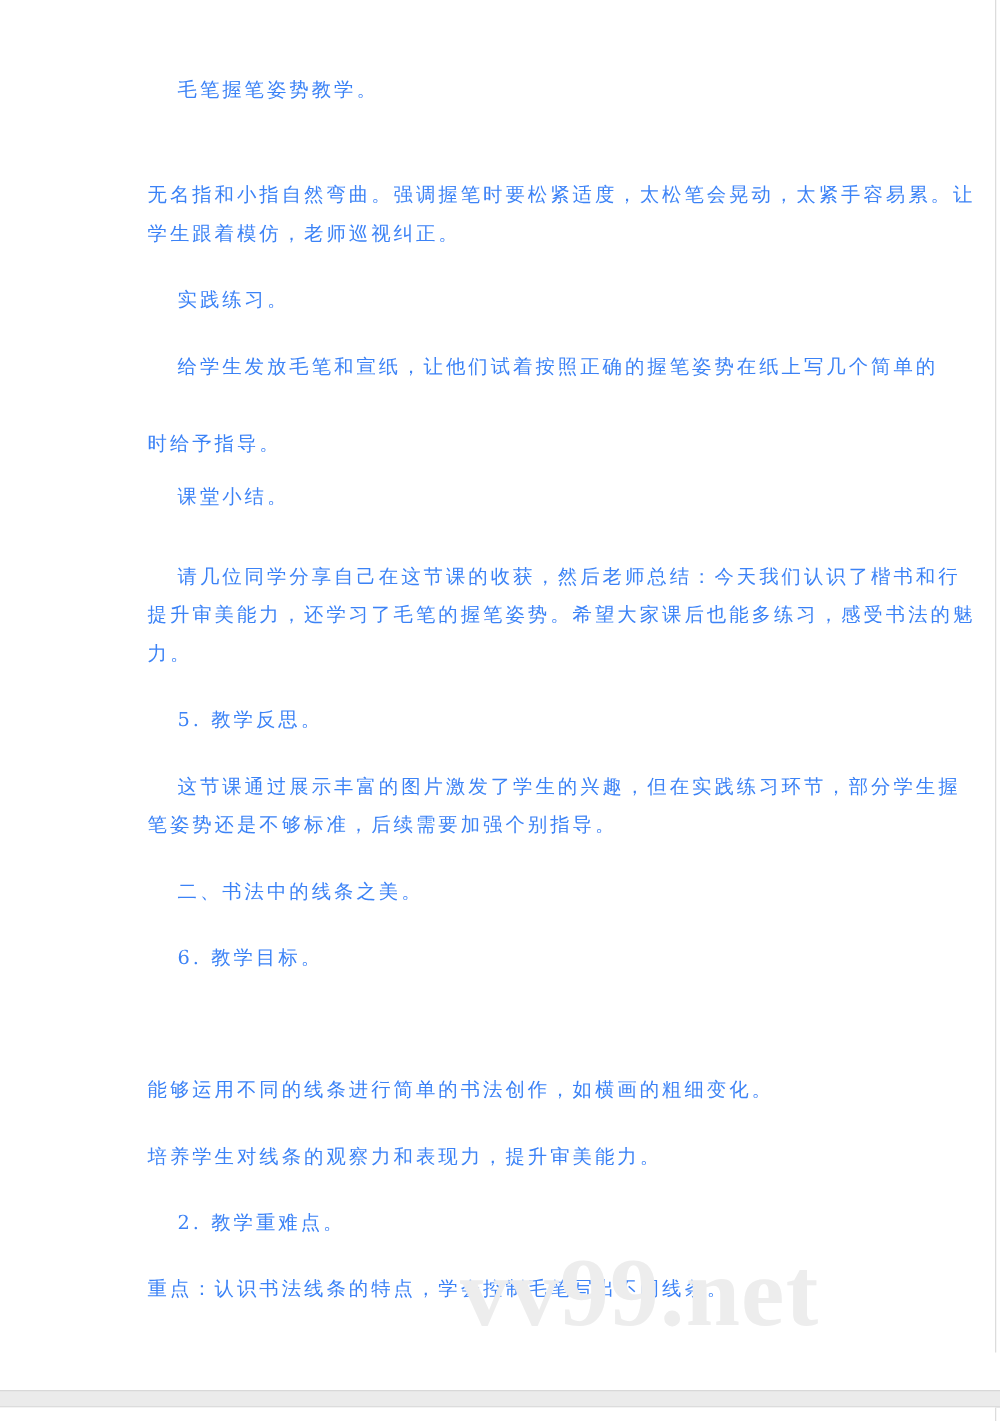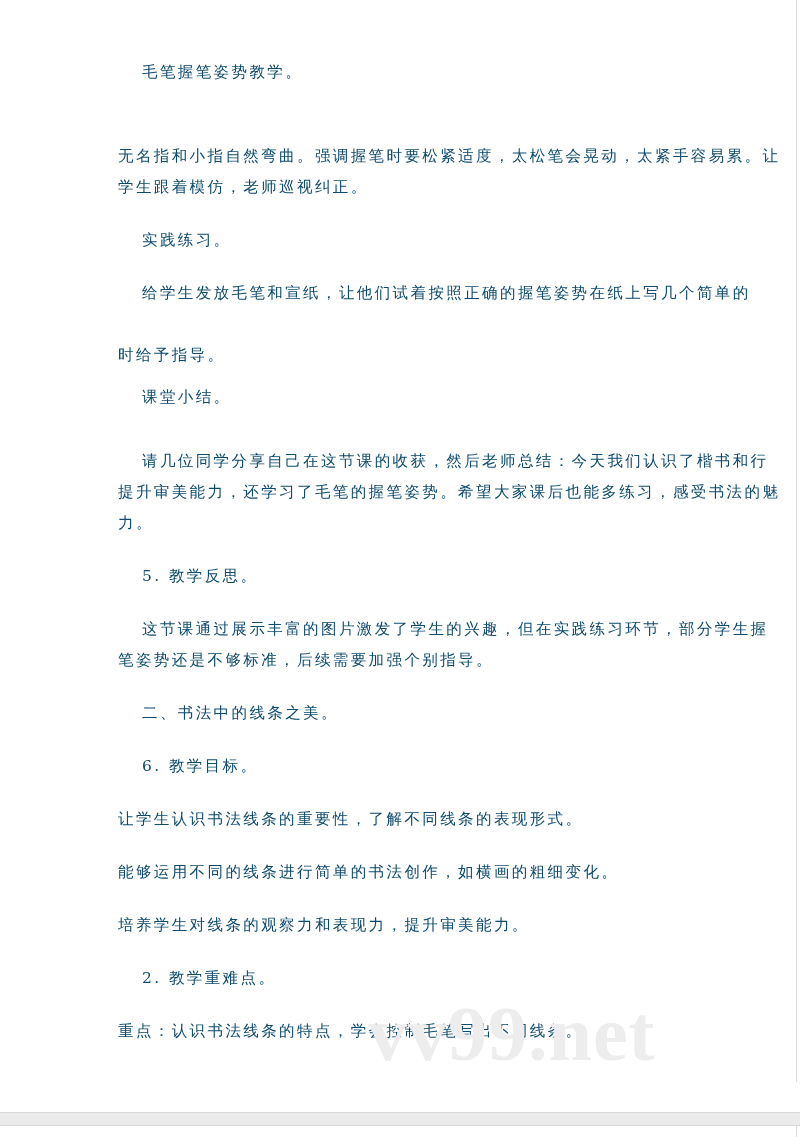--- a/index.html
+++ b/index.html
@@ -43,21 +43,21 @@
       background: #ffffff;
       border-right: 1px solid #dcdcdc;
     }
     .line {
       position: absolute;
       left: 118px;
       font-size: 15.5px;
       letter-spacing: 2.4px;
       white-space: nowrap;
       line-height: 20px;
-      color: #0c4a6e;
+      color: #3b82f6;
     }
     .indent { left: 142px; }
     .watermark {
       position: absolute;
       left: 368px;
       top: 995px;
       font-family: Liberation Serif, serif;
       font-weight: bold;
       font-size: 78px;
       letter-spacing: 1px;
@@ -82,21 +82,20 @@
   <div class="line indent" style="top:451px">请几位同学分享自己在这节课的收获，然后老师总结：今天我们认识了楷书和行</div>
   <div class="line" style="top:482px">提升审美能力，还学习了毛笔的握笔姿势。希望大家课后也能多练习，感受书法的魅</div>
   <div class="line" style="top:513px">力。</div>
 
   <div class="line indent" style="top:566px">5. 教学反思。</div>
   <div class="line indent" style="top:619px">这节课通过展示丰富的图片激发了学生的兴趣，但在实践练习环节，部分学生握</div>
   <div class="line indent" style="top:703px">二、书法中的线条之美。</div>
 
   <div class="line" style="top:650px">笔姿势还是不够标准，后续需要加强个别指导。</div>
   <div class="line indent" style="top:756px">6. 教学目标。</div>
-  <div class="line" style="top:809px">让学生认识书法线条的重要性，了解不同线条的表现形式。</div>
   <div class="line" style="top:915px">培养学生对线条的观察力和表现力，提升审美能力。</div>
   <div class="line" style="top:862px">能够运用不同的线条进行简单的书法创作，如横画的粗细变化。</div>
   <div class="line indent" style="top:968px">2. 教学重难点。</div>
   <div class="line" style="top:1021px">重点：认识书法线条的特点，学会控制毛笔写出不同线条。</div>
 
   <div class="watermark">vv99.net</div>
 </div>
 
 <div class="page-gap"></div>
 <div class="next-page"></div>

